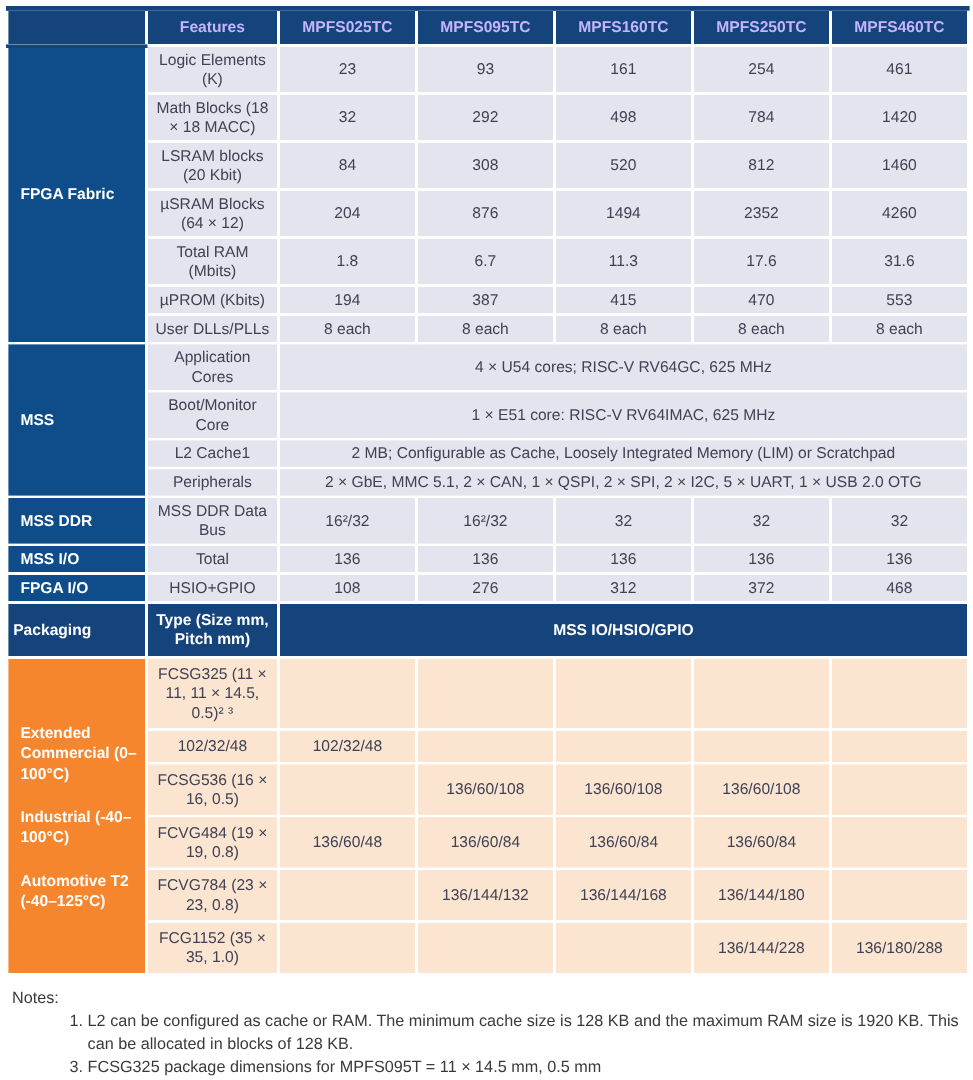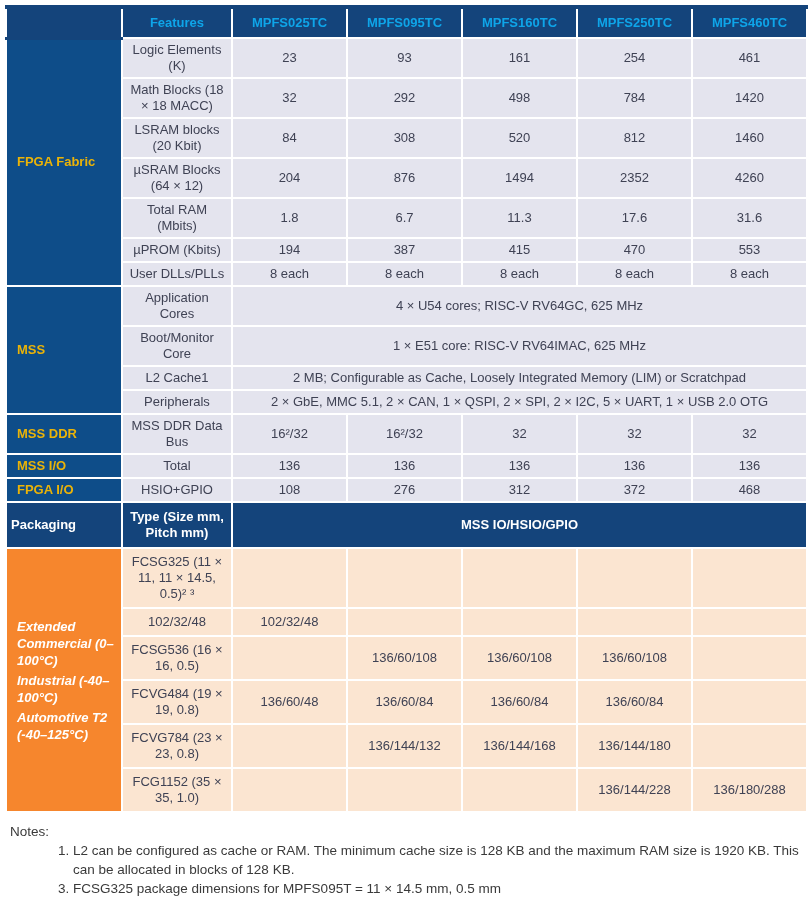--- a/index.html
+++ b/index.html
@@ -28,33 +28,33 @@
     text-align:center;
     vertical-align:middle;
     padding:3px 4px;
     overflow:hidden;
     word-wrap:break-word;
   }
 
   
   tr.head td{
     background:#14447B;
-    color:#0ea5e9;
+    color:#c4b5fd;
     font-weight:bold;
     padding:6px 4px;
   }
   td.corner{
     background:#ffffff;
     border-bottom:3px solid #14447B;
   }
 
   
   td.cat{
     background:#0E4D89;
-    color:#eab308;
+    color:#ffffff;
     font-weight:bold;
     text-align:left;
     padding-left:10px;
   }
   td.cat.center{text-align:left;padding-left:4px;}
 
   
   td.cell{background:#E4E4EE;}
   td.feat{background:#E4E4EE;}
 
@@ -69,21 +69,21 @@
   
   td.orange{
     background:#F6862D;
     color:#ffffff;
     font-weight:bold;
     text-align:left;
     vertical-align:middle;
     padding:6px 4px 6px 10px;
     line-height:17px;
   }
-  td.orange div{margin:3px 0;font-style:italic;}
+  td.orange div{margin:19px 0;}
   td.pcell{background:#FBE5D1;padding:5px 4px;}
   td.pfeat{background:#FBE5D1;padding:5px 4px;}
 
   
   .notes{
     margin:9px 0 0 5px;
     width:800px;
     font-size:13.5px;
     line-height:19px;
     color:#3A3A3A;

